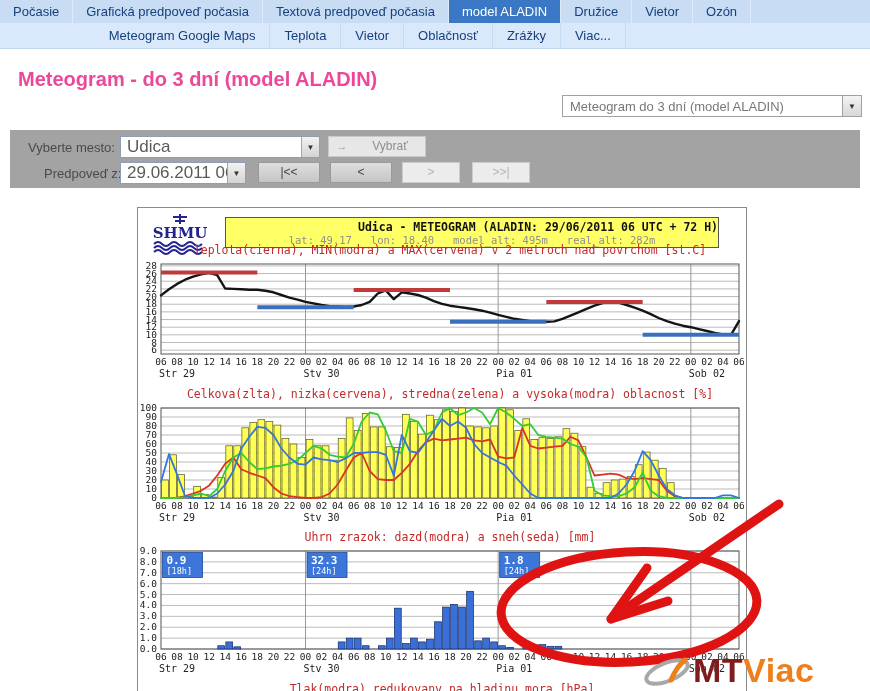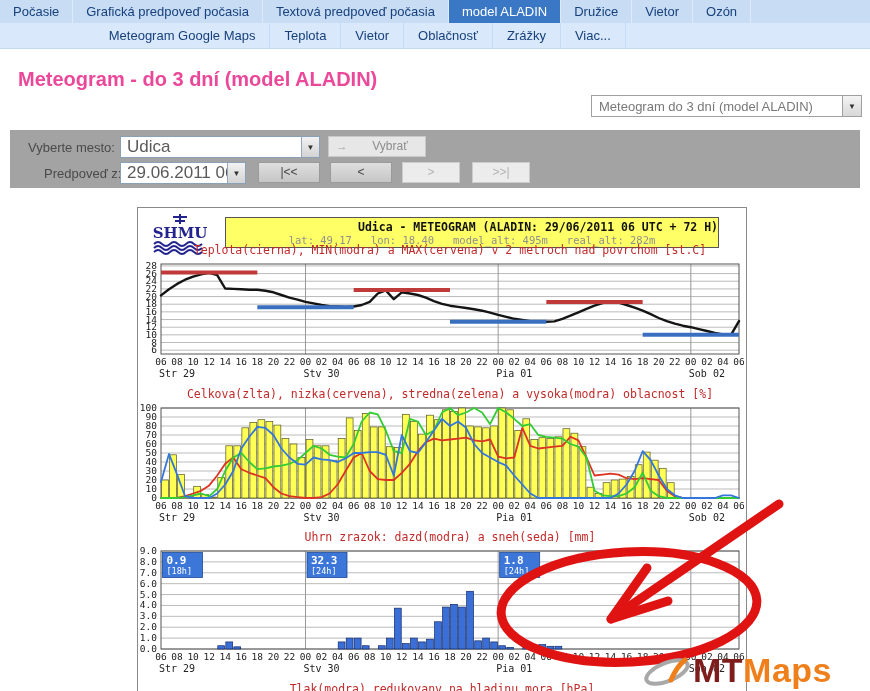--- a/index.html
+++ b/index.html
@@ -10,21 +10,21 @@
   }
   
   .nav1 { background:#c8ddf4; display:flex; height:23px; font-size:13px; color:#17407c;align-items:center; }
   .nav1 .tab { padding:0 13px; line-height:23px; border-right:1px solid #ddeafa; cursor:pointer; white-space:nowrap; }
   .nav1 .tab.active { background:#3a77c4; color:#fff; }
   .nav2 { background:#d9e8fa; display:flex; height:26px; font-size:13px; color:#17407c; border-bottom:1px solid #c2d8f0; }
   .nav2 .tab { padding:0 14px; line-height:26px; border-right:1px solid #c6dcf4; cursor:pointer; white-space:nowrap; }
   .nav2 .tab.active { background:#5b95d5; color:#fff;margin-top:28px; }
   
   h1 { margin:19px 0 0 18px; font-size:20px; color:#ec4899; font-weight:bold; }
-  .view-select { position:absolute; right:8px; top:95px; width:271px; height:22px;
+  .view-select { position:absolute; right:8px; top:95px; width:300px; height:22px;
     border:1px solid #a0a0a0; background:#fff; display:flex; align-items:center; }
   .view-select .vs-text { flex:1; padding:0 7px; font-size:13px; color:#787878; white-space:nowrap; overflow:hidden; }
   .view-select .vs-arrow { width:19px; height:100%; background:linear-gradient(#f4f4f4,#d8d8d8);
     border-left:1px solid #a0a0a0; display:flex; align-items:center; justify-content:center; font-size:8px; color:#333; }
   
   .form-box { position:absolute; left:10px; top:130px; width:850px; height:58px; background:#a3a3a3; }
   .form-box .lbl { position:absolute; left:18px; font-size:13px; color:#4a4a4a; }
   .sel { position:absolute; height:22px; border:1px solid #8aa0b8; background:#fff; display:flex; align-items:center; }
   .sel .s-text { flex:1; padding:0 6px; font-size:17px; color:#5a5a5a; white-space:nowrap; overflow:hidden; }
   .sel .s-arrow { width:18px; height:100%; background:linear-gradient(#f2f2f2,#d4d4d4);
@@ -463,14 +463,14 @@
     <path d="M611 619 L647 568" stroke-width="9"></path>
     <path d="M611 619 L668 601" stroke-width="9"></path>
   </g>
 </svg>
 
 <div class="watermark">
   <svg width="52" height="40">
     <ellipse cx="26" cy="22" rx="22" ry="9" fill="none" stroke="#a8a8a8" stroke-width="4" transform="rotate(-22 26 22)"></ellipse>
     <path d="M30 30 q6 -14 14 -20" fill="none" stroke="#ef7f1a" stroke-width="5" stroke-linecap="round"></path>
   </svg>
-  <span class="wm-text"><span class="wm-mt">MT</span><span class="wm-biker">Maps</span></span>
+  <span class="wm-text"><span class="wm-mt">MT</span><span class="wm-biker">Viac</span></span>
 </div>
 
 </body></html>

